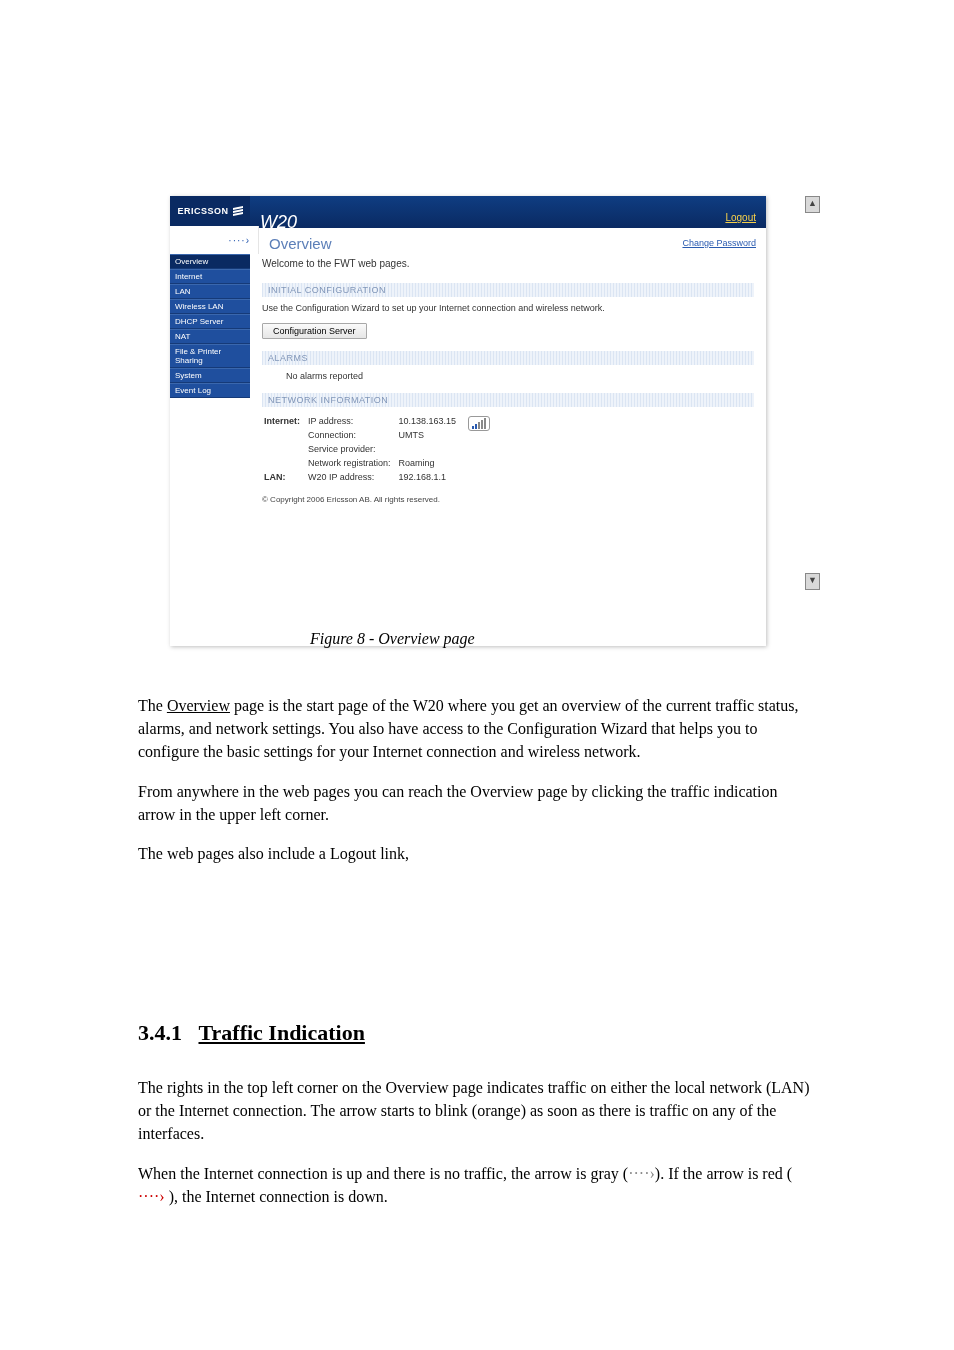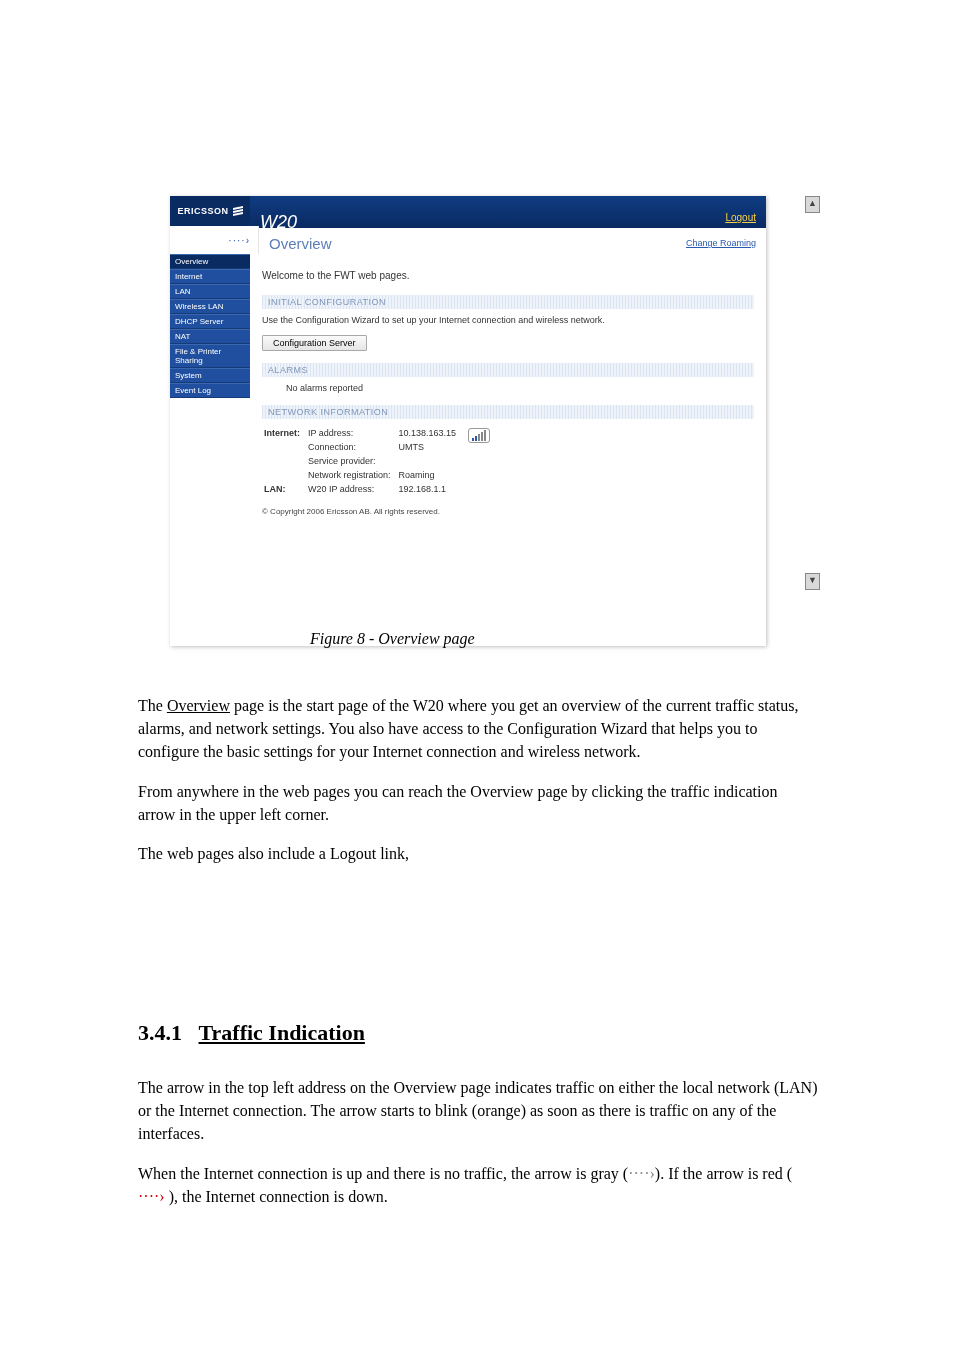--- a/index.html
+++ b/index.html
@@ -20,21 +20,21 @@
 .traffic-cell{width:80px;height:28px;background:#fff;border-right:1px solid #e5e5e5;display:flex;align-items:center;justify-content:flex-end;padding-right:8px;color:#2a5bb0;font-size:10px}
 .traffic-cell .dots{letter-spacing:1px}
 .pagetitle-cell{flex:1;display:flex;align-items:center;justify-content:space-between;padding:6px 10px 0 10px}
 .pagetitle-cell .ov{color:#5c7fb8;font-size:15px;font-weight:300}
 .pagetitle-cell .cp{color:#2a5bb0;text-decoration:underline;font-size:9px}
 .body{display:flex;flex:1}
 .nav{width:80px;background:#fff}
 .nav .item{background:#1f4f9e;color:#fff;font-size:8px;padding:2px 5px;border-top:1px solid #3a67ad;border-bottom:1px solid #153a78;cursor:pointer}
 .nav .item.sel{background:#0a2a62}
 .main{flex:1;padding:4px 12px 8px 12px}
-.welcome{font-size:10px;margin:12px 0 14px 0}
+.welcome{font-size:10px;margin:0 0 14px 0}
 .sect-h{background:repeating-linear-gradient(90deg,#dbe5f3 0,#dbe5f3 1px,#eef3fa 1px,#eef3fa 3px);color:#8196b8;font-size:9px;letter-spacing:.5px;padding:2px 6px}
 .sect-body{padding:6px 0 12px 0;font-size:9px}
 .wiz-btn{background:linear-gradient(#fafafa,#e6e6e6);border:1px solid #a8a8a8;font-size:9px;padding:2px 10px;border-radius:1px;cursor:pointer}
 .indent{padding-left:24px}
 .netinfo td{font-size:9px;padding:1px 6px 1px 0;vertical-align:top}
 .netinfo .lbl{font-weight:bold}
 .signal{display:inline-flex;align-items:flex-end;gap:1px;border:1px solid #999;border-radius:3px;padding:1px 3px;margin-left:4px;vertical-align:middle}
 .signal i{display:block;width:2px;background:#888}
 .signal i.f{background:#2a5bb0}
 .copy{font-size:8px;color:#444;margin-top:10px}
@@ -65,21 +65,21 @@
           <span class="prod">W20</span>
           <a class="logout">Logout</a>
         </div>
       </div>
       <div class="subtop">
         <div class="traffic-cell">
           <span class="dots">····›</span>
         </div>
         <div class="pagetitle-cell">
           <span class="ov">Overview</span>
-          <a class="cp">Change Roaming</a>
+          <a class="cp">Change Password</a>
         </div>
       </div>
       <div class="body">
         <div class="nav">
           <div class="item sel">Overview</div>
           <div class="item">Internet</div>
           <div class="item">LAN</div>
           <div class="item">Wireless LAN</div>
           <div class="item">DHCP Server</div>
           <div class="item">NAT</div>
@@ -161,20 +161,20 @@
     <p>From anywhere in the web pages you can reach the Overview page by clicking the traffic indication arrow in the upper left corner.</p>
     <p>The web pages also include a Logout link, </p>
   </div>
 
   <div class="doc-text h3">
     <span>3.4.1</span>&nbsp;&nbsp;&nbsp;<span style="text-decoration:underline">Traffic Indication</span>
   </div>
 
   <div class="doc-text para2">
     <p>
-      <span>The arrow in the top left address on the </span><span class="u">Overview</span><span> page indicates traffic on either the local network (LAN) or the Internet connection. The arrow starts to blink (orange) as soon as there is traffic on any of the interfaces.</span>
+      <span>The rights in the top left corner on the </span><span class="u">Overview</span><span> page indicates traffic on either the local network (LAN) or the Internet connection. The arrow starts to blink (orange) as soon as there is traffic on any of the interfaces.</span>
     </p>
     <p>
       <span>When the Internet connection is up and there is no traffic, the arrow is gray (</span><span style="color:#888">····›</span><span>). If the arrow is red ( </span><span style="color:#c00">····›</span><span> ), the Internet connection is down.</span>
     </p>
   </div>
 
 </div>
 
 </body></html>

